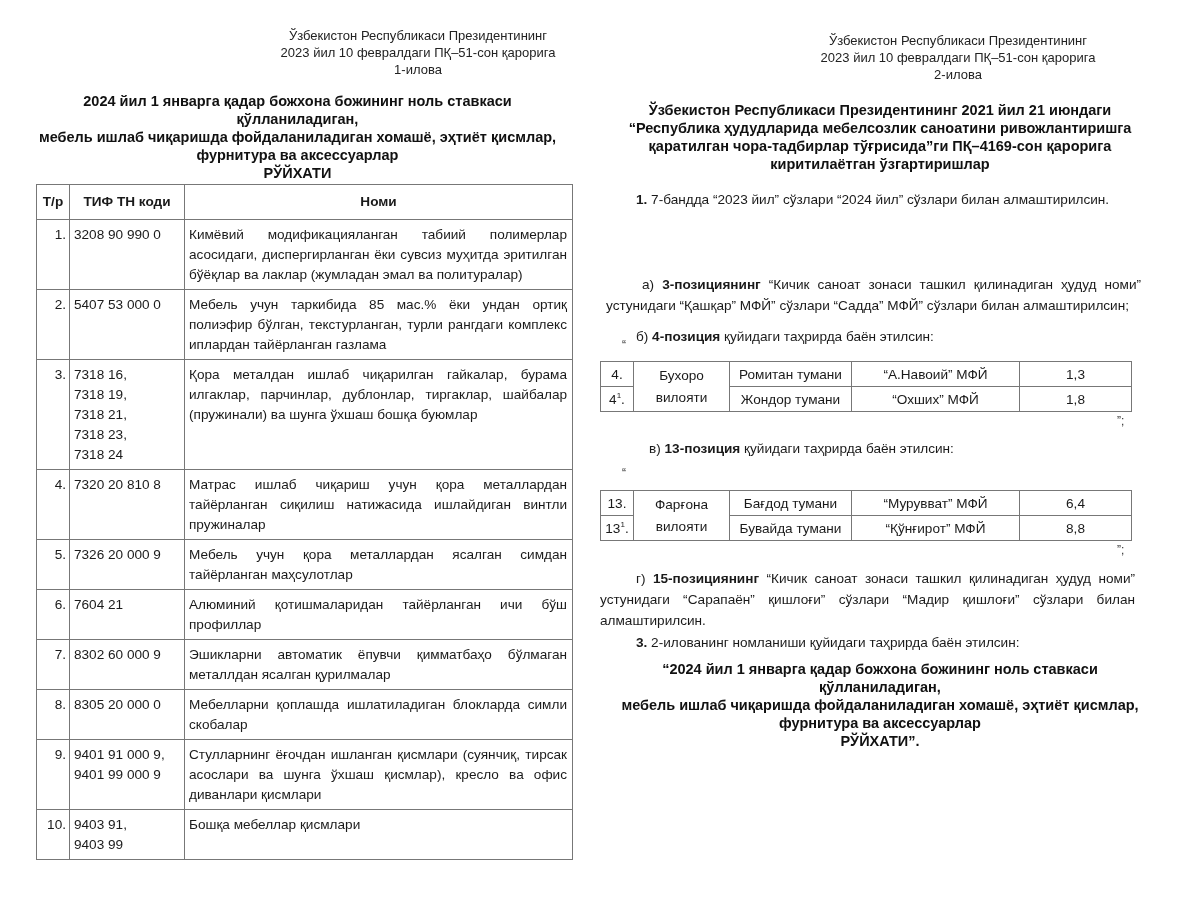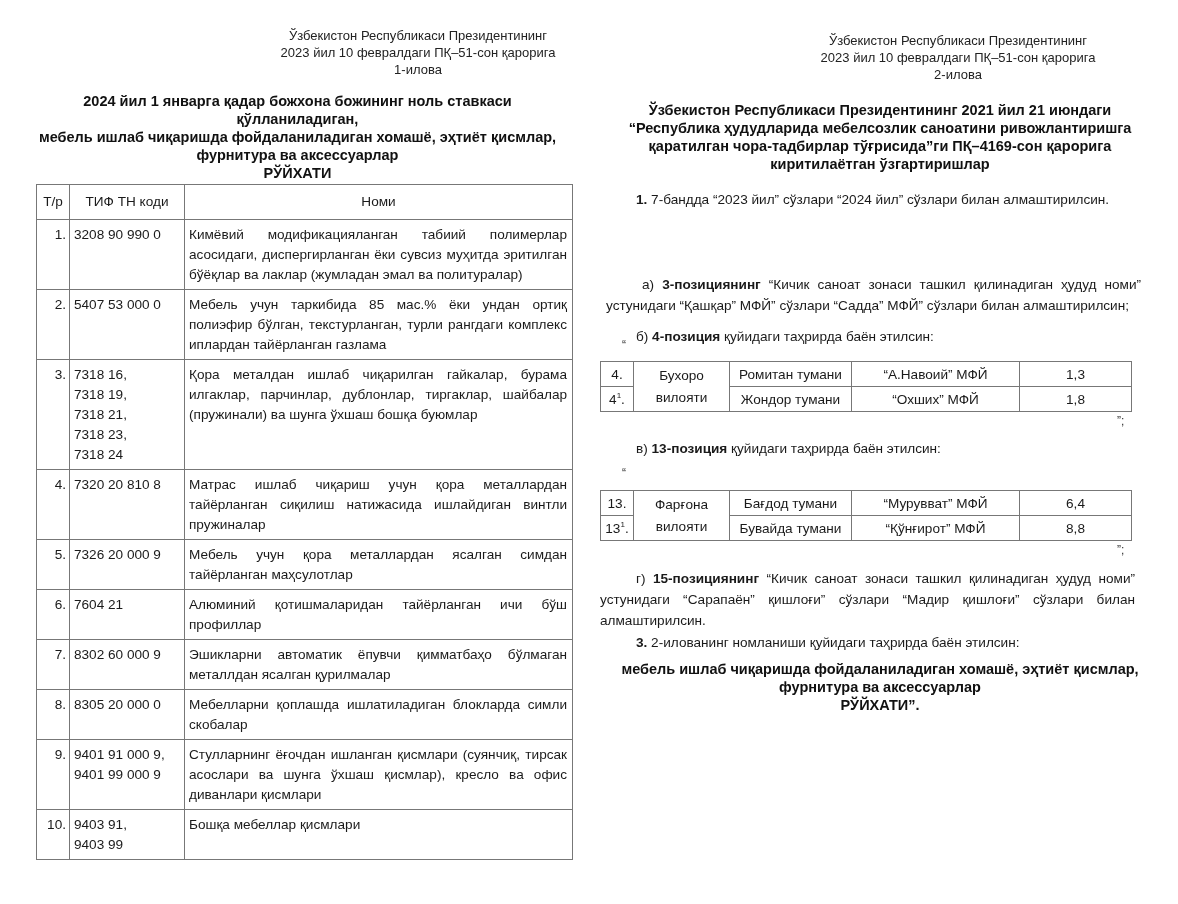--- a/index.html
+++ b/index.html
@@ -14,21 +14,21 @@
   .page-left .approval { left: 268px; top: 27px; width: 300px; }
   .page-right .approval { left: 218px; top: 32px; width: 300px; }
 
   .title { position: absolute; text-align: center; font-weight: bold; font-size: 14.5px; line-height: 18px; color: #111; }
   .page-left .title { left: 25px; top: 92px; width: 545px; }
   .page-right .title { left: 10px; top: 101px; width: 560px; }
 
   
   table.list { position: absolute; left: 36px; top: 184px; width: 537px; border-collapse: collapse; font-size: 13.6px; }
   table.list td, table.list th { border: 1px solid #777; vertical-align: top; padding: 5px 5px 4px 4px; line-height: 20px; }
-  table.list th { font-weight: normal; text-align: center; padding: 7px 4px; }
+  table.list th { font-weight: bold; text-align: center; padding: 7px 4px; }
   table.list col.c1 { width: 33px; }
   table.list col.c2 { width: 115px; }
   table.list td.num { text-align: right; padding-right: 3px; }
   table.list td.desc { text-align: justify; }
   table.list td.code span { display: block; }
 
   
   .para { position: absolute; font-size: 13.6px; line-height: 21px; text-align: justify; color: #1a1a1a; }
   .para b { font-weight: bold; }
   .indent { text-indent: 36px; }
@@ -199,21 +199,21 @@
         <tr>
           <td><span>4</span><sup>1</sup><span>.</span></td>
           <td>Жондор тумани</td>
           <td>“Охших” МФЙ</td>
           <td>1,8</td>
         </tr>
       </tbody>
   </table>
   <div class="quote-mark" style="left:527px; top:414px;">”;</div>
 
-  <div class="para indent" style="left:10px; top:438px; width:535px;">
+  <div class="para indent" style="left:23px; top:438px; width:535px;">
     <span>в) </span><b>13-позиция</b><span> қуйидаги таҳрирда баён этилсин:</span>
   </div>
   <div class="quote-mark" style="left:32px; top:466px;">“</div>
 
   <table class="sub" style="top:490px;">
     <colgroup>
         <col class="s1">
         <col class="s2">
         <col class="s3">
         <col class="s4">
@@ -241,17 +241,18 @@
   <div class="quote-mark" style="left:527px; top:543px;">”;</div>
 
   <div class="para indent" style="left:10px; top:568px; width:535px;">
     <span>г) </span><b>15-позициянинг</b><span> “Кичик саноат зонаси ташкил қилинадиган ҳудуд номи” устунидаги “Сарапаён” қишлоғи” сўзлари “Мадир қишлоғи” сўзлари билан алмаштирилсин.</span>
   </div>
   <div class="para indent" style="left:10px; top:632px; width:535px;">
     <b>3.</b><span> 2-илованинг номланиши қуйидаги таҳрирда баён этилсин:</span>
   </div>
 
   <div class="title" style="top:660px;">
+    <div>“2024 йил 1 январга қадар божхона божининг ноль ставкаси қўлланиладиган,</div>
     <div>мебель ишлаб чиқаришда фойдаланиладиган хомашё, эҳтиёт қисмлар,</div>
     <div>фурнитура ва аксессуарлар</div>
     <div>РЎЙХАТИ”.</div>
   </div>
 </div>
 
 </body></html>

